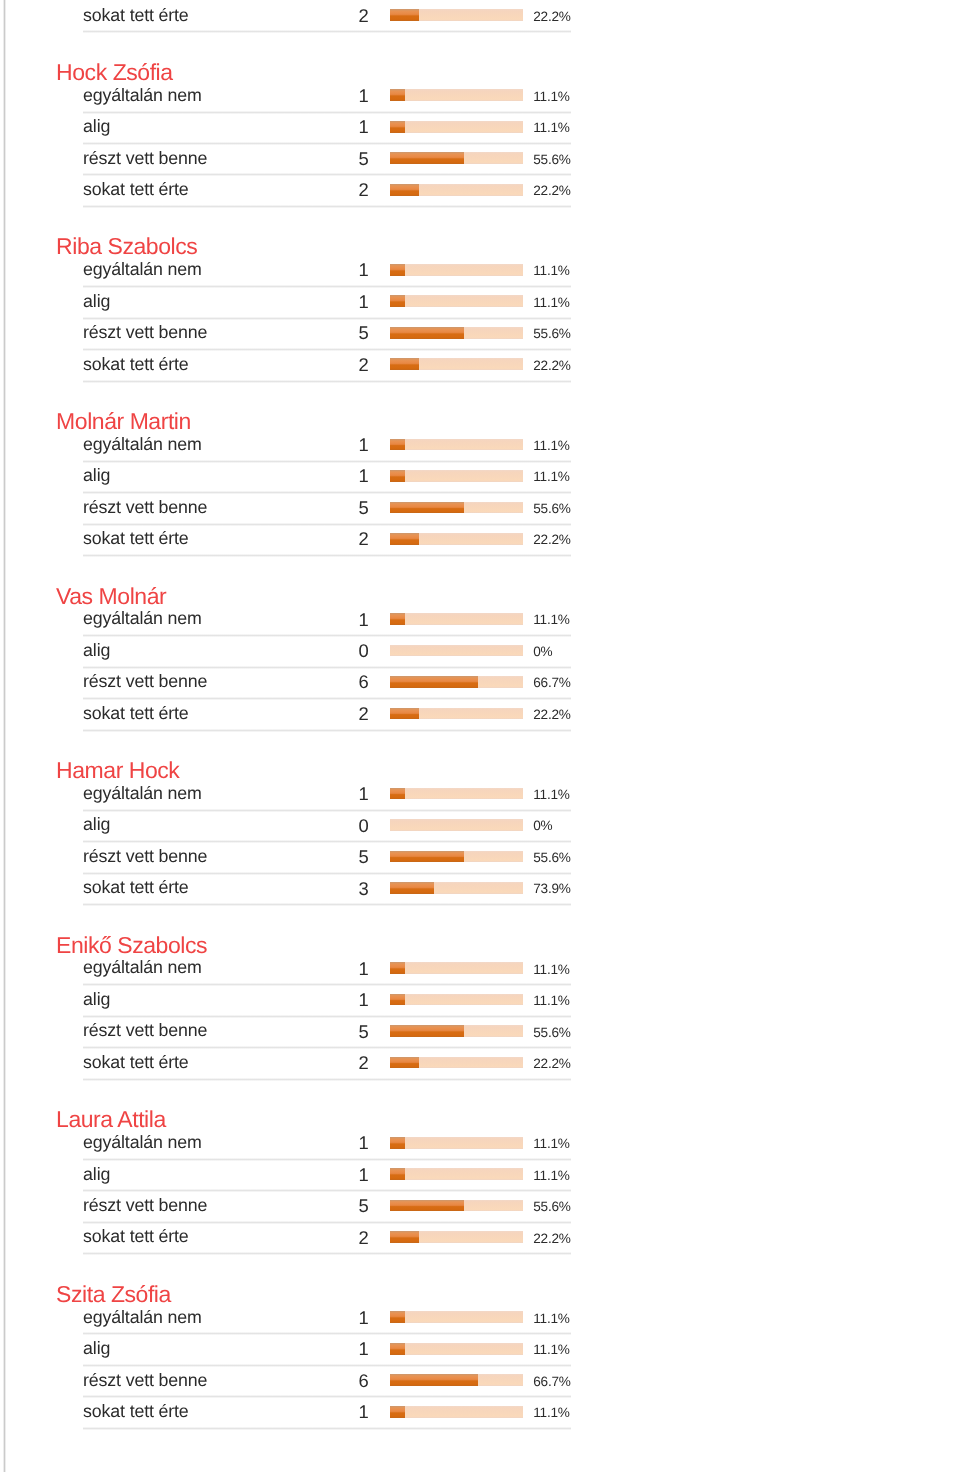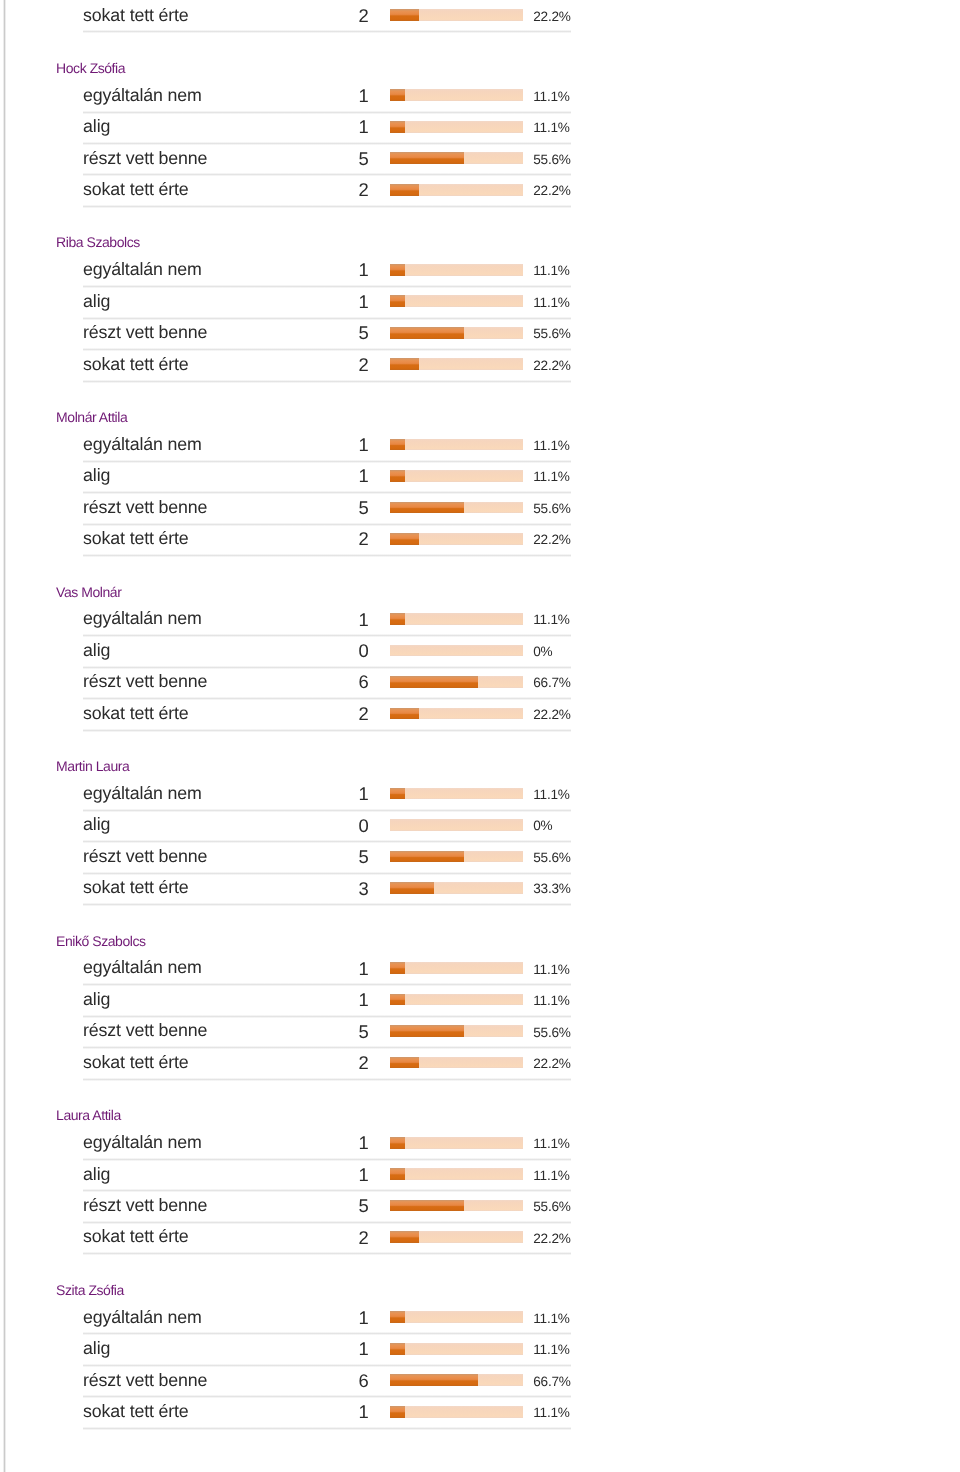--- a/index.html
+++ b/index.html
@@ -28,23 +28,23 @@
     height: 1472px;
     width: 3px;
     background: linear-gradient(to right, #ffffff 0%, #cbcbcb 45%, #cbcbcb 55%, #ffffff 100%);
   }
   .page-edge.left  { left: 2.7px; }
   .page-edge.right { left: 954.5px; }
 
   .group-title {
     position: absolute;
     left: 56.1px;
-    font-size: 14px;
+    font-size: 23px;
     line-height: 1;
-    color: #701a75;
+    color: #ef4444;
     white-space: nowrap;
     letter-spacing: -0.45px;
   }
 
   .row { position: absolute; left: 0; top: 0; width: 960px; height: 0; }
 
   .rule {
     position: absolute;
     left: 82.5px;
     width: 488px;
@@ -189,21 +189,21 @@
       </div>
       <div class="row">
         <div class="row-label" style="top:355.64000000000004px">sokat tett érte</div>
         <div class="row-count" style="top:355.84000000000003px">2</div>
         <div class="bar-track" style="top:358.44px;height:11.7px">
           <div class="bar-fill" style="height:11.7px;width:22.2%"></div>
         </div>
         <div class="row-pct" style="top:358.74px">22.2%</div>
         <div class="rule" style="top:379.54px"></div>
       </div>
-      <div class="group-title" style="top:409.94px">Molnár Attila</div>
+      <div class="group-title" style="top:409.94px">Molnár Martin</div>
       <div class="row">
         <div class="row-label" style="top:435.74000000000007px">egyáltalán nem</div>
         <div class="row-count" style="top:435.94000000000005px">1</div>
         <div class="bar-track" style="top:438.54px;height:11.7px">
           <div class="bar-fill" style="height:11.7px;width:11.1%"></div>
         </div>
         <div class="row-pct" style="top:438.84000000000003px">11.1%</div>
         <div class="rule" style="top:459.64000000000004px"></div>
       </div>
       <div class="row">
@@ -263,21 +263,21 @@
       </div>
       <div class="row">
         <div class="row-label" style="top:704.7800000000001px">sokat tett érte</div>
         <div class="row-count" style="top:704.98px">2</div>
         <div class="bar-track" style="top:707.58px;height:11.7px">
           <div class="bar-fill" style="height:11.7px;width:22.2%"></div>
         </div>
         <div class="row-pct" style="top:707.8800000000001px">22.2%</div>
         <div class="rule" style="top:728.6800000000001px"></div>
       </div>
-      <div class="group-title" style="top:759.08px">Martin Laura</div>
+      <div class="group-title" style="top:759.08px">Hamar Hock</div>
       <div class="row">
         <div class="row-label" style="top:784.8800000000001px">egyáltalán nem</div>
         <div class="row-count" style="top:785.08px">1</div>
         <div class="bar-track" style="top:787.6800000000001px;height:11.7px">
           <div class="bar-fill" style="height:11.7px;width:11.1%"></div>
         </div>
         <div class="row-pct" style="top:787.9800000000001px">11.1%</div>
         <div class="rule" style="top:808.7800000000001px"></div>
       </div>
       <div class="row">
@@ -297,21 +297,21 @@
         </div>
         <div class="row-pct" style="top:850.9600000000002px">55.6%</div>
         <div class="rule" style="top:871.7600000000001px"></div>
       </div>
       <div class="row">
         <div class="row-label" style="top:879.3500000000001px">sokat tett érte</div>
         <div class="row-count" style="top:879.5500000000001px">3</div>
         <div class="bar-track" style="top:882.1500000000001px;height:11.7px">
           <div class="bar-fill" style="height:11.7px;width:33.3%"></div>
         </div>
-        <div class="row-pct" style="top:882.4500000000002px">33.3%</div>
+        <div class="row-pct" style="top:882.4500000000002px">73.9%</div>
         <div class="rule" style="top:903.2500000000001px"></div>
       </div>
       <div class="group-title" style="top:933.6500000000001px">Enikő Szabolcs</div>
       <div class="row">
         <div class="row-label" style="top:959.4500000000002px">egyáltalán nem</div>
         <div class="row-count" style="top:959.6500000000001px">1</div>
         <div class="bar-track" style="top:962.2500000000001px;height:11.7px">
           <div class="bar-fill" style="height:11.7px;width:11.1%"></div>
         </div>
         <div class="row-pct" style="top:962.5500000000002px">11.1%</div>

